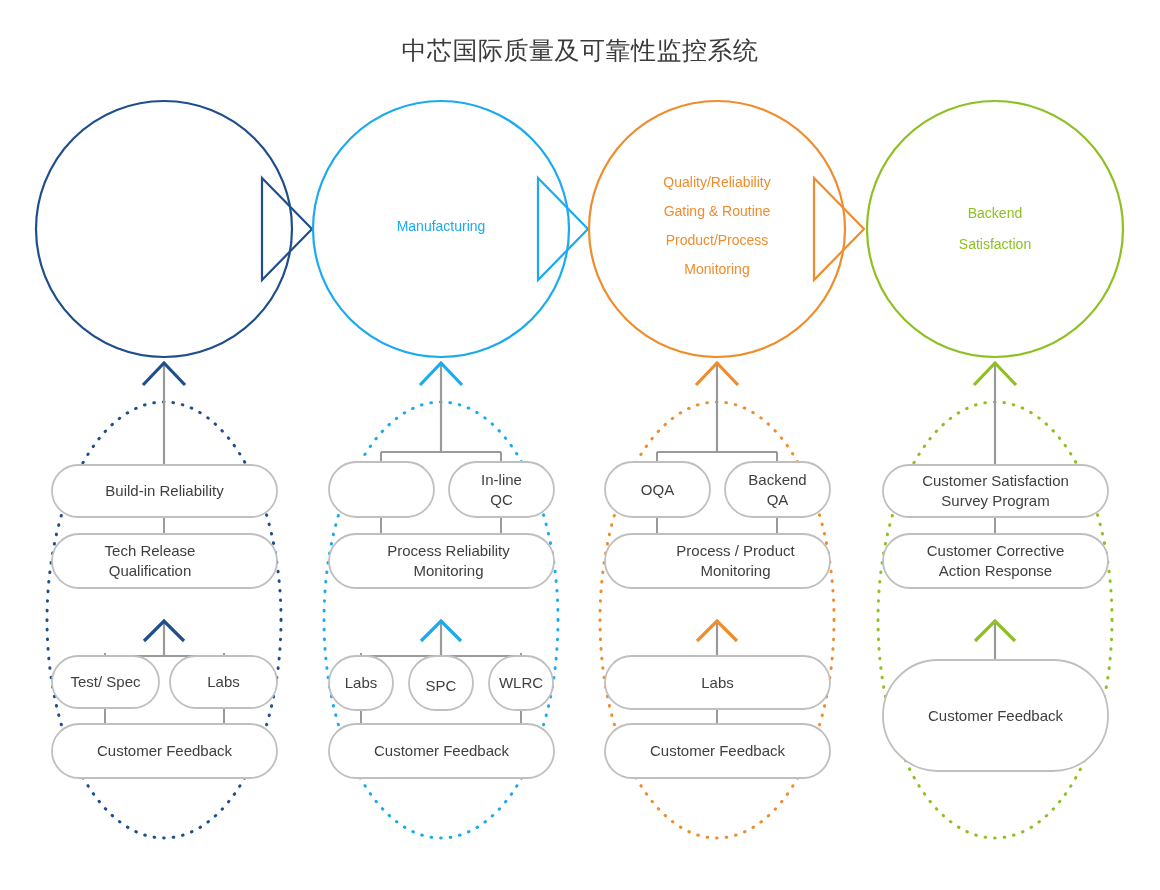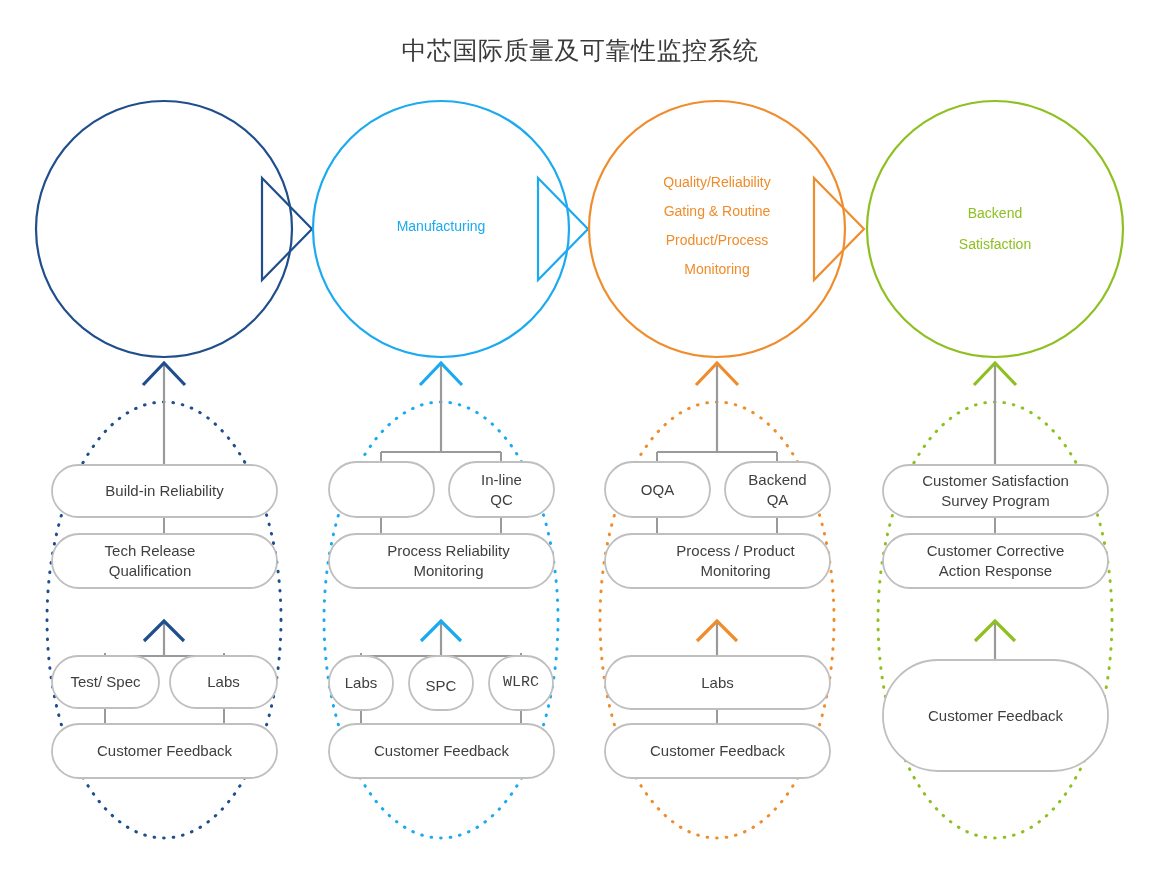--- a/index.html
+++ b/index.html
@@ -176,21 +176,21 @@
   <div class="node-label" style="left:52px; top:656px; width:107px; height:52px;">Test/ Spec</div>
   <div class="node-label" style="left:170px; top:656px; width:107px; height:52px;">Labs</div>
   <div class="node-label" style="left:52px; top:724px; width:225px; height:54px;">Customer Feedback</div>
 
   <div class="node-label" style="left:449px; top:462px; width:105px; height:55px;">In-line
 QC</div>
   <div class="node-label" style="left:329px; top:534px; width:225px; height:54px;padding-left:14px;">Process Reliability
 Monitoring</div>
   <div class="node-label" style="left:329px; top:656px; width:64px; height:54px;">Labs</div>
   <div class="node-label" style="left:409px; top:656px; width:64px; height:60px;">SPC</div>
-  <div class="node-label" style="left:489px; top:656px; width:64px; height:54px;font-family:Liberation Mono, monospace;">WLRC</div>
+  <div class="node-label" style="left:489px; top:656px; width:64px; height:54px;">WLRC</div>
   <div class="node-label" style="left:329px; top:724px; width:225px; height:54px;">Customer Feedback</div>
 
   <div class="node-label" style="left:605px; top:462px; width:105px; height:55px;">OQA</div>
   <div class="node-label" style="left:725px; top:462px; width:105px; height:55px;">Backend
 QA</div>
   <div class="node-label" style="left:605px; top:534px; width:225px; height:54px;padding-left:36px;">Process / Product
 Monitoring</div>
   <div class="node-label" style="left:605px; top:656px; width:225px; height:53px;">Labs</div>
   <div class="node-label" style="left:605px; top:724px; width:225px; height:54px;">Customer Feedback</div>
 

